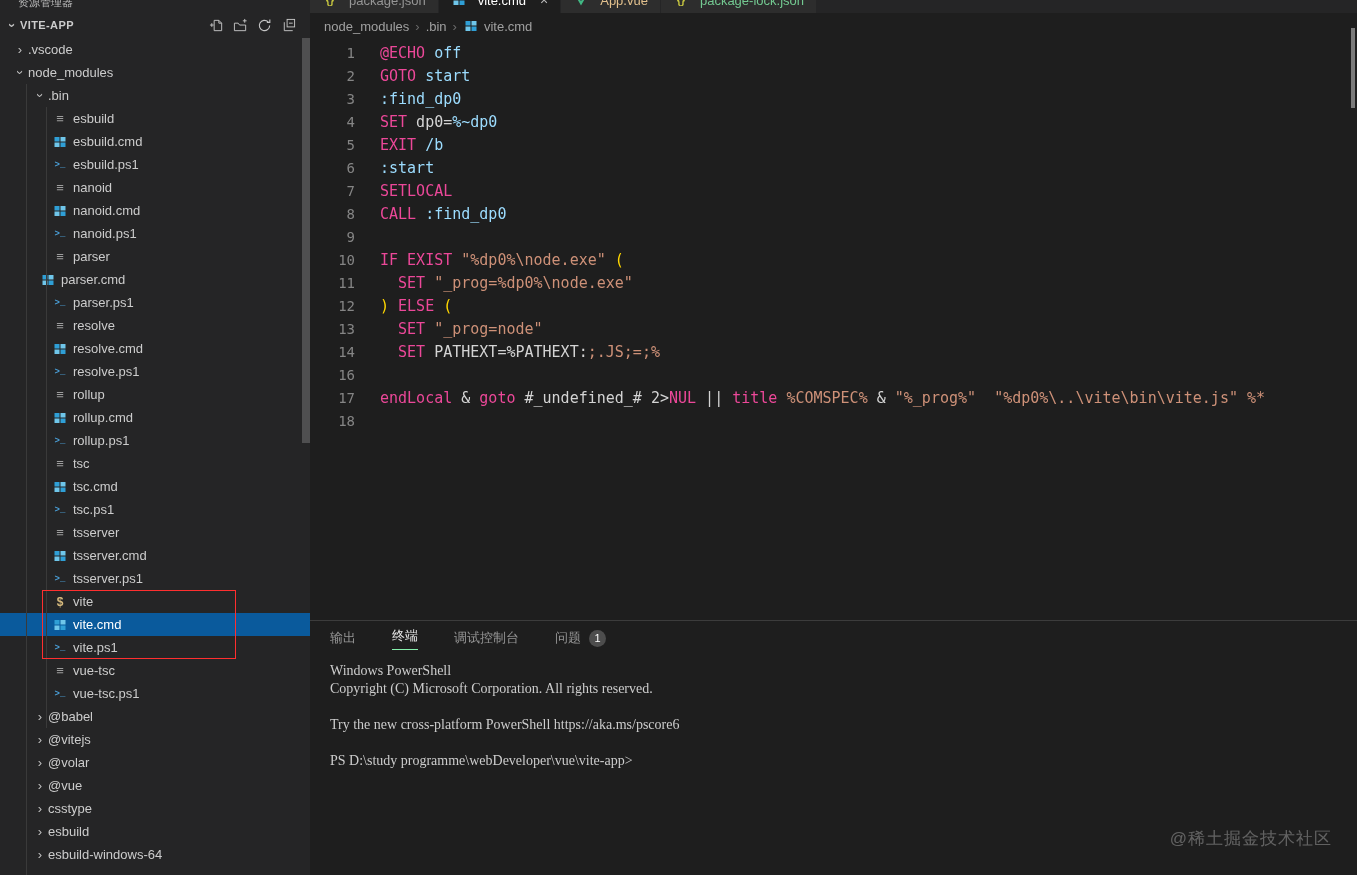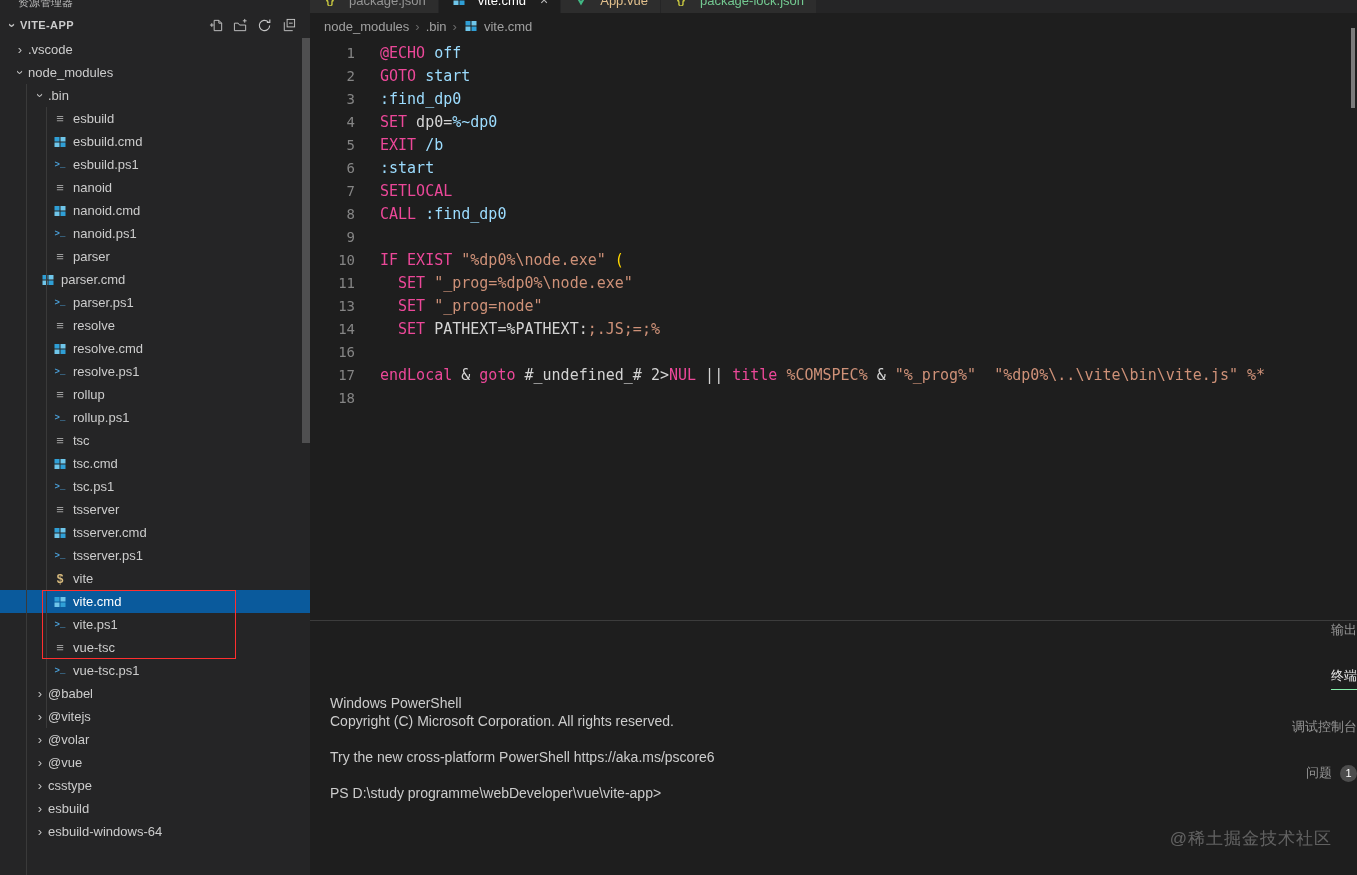--- a/index.html
+++ b/index.html
@@ -53,26 +53,26 @@
   .lc { white-space:pre; }
   .tk-k { color:#ec4899; }
   .tk-p { color:#9cdcfe; }
   .tk-s { color:#ce9178; }
   .tk-d { color:#d4d4d4; }
   .tk-b { color:#ffd700; }
   .editor-scrollbar { position:absolute; right:2px; top:28px; width:4px; height:80px; background:rgba(200,200,200,0.55); z-index:4; }
 
   
   .panel { height:255px; flex:none; border-top:1px solid #3c3c3c; position:relative; padding-left:6px; background:#1e1e1e; }
-  .panel-tabs { height:34px; display:flex; align-items:flex-end; gap:28px; font-size:13px; color:#969696; padding-left:14px;flex-direction:column; }
+  .panel-tabs { height:34px; display:flex; align-items:center; gap:36px; font-size:13px; color:#969696; padding-left:14px; }
   .panel-tab { display:flex; align-items:center; gap:8px; cursor:pointer; }
   .panel-tab.active { color:#e7e7e7; }
   .panel-tab.active .pt-label { border-bottom:1px solid #86efac; padding-bottom:4px; }
   .pt-badge { background:#4d4d4d; color:#ffffff; font-size:11px; min-width:17px; height:17px; border-radius:9px; display:inline-flex; align-items:center; justify-content:center; padding:0 4px; }
-  .terminal { font-family:Liberation Sans, sans-serif; font-size:14px; line-height:18px; color:#cccccc; padding:7px 0 0 14px;margin-top:32px; }
+  .terminal { font-family:Liberation Serif, serif; font-size:14px; line-height:18px; color:#cccccc; padding:7px 0 0 14px; }
   .terminal div { white-space:pre; min-height:18px; }
   .watermark { position:absolute; right:25px; bottom:25px; font-size:17px; color:rgba(255,255,255,0.30); letter-spacing:1px; }
 </style>
 </head>
 <body>
 
 <div class="app">
 
   <aside class="sidebar">
     <div class="sb-clip">
@@ -218,20 +218,31 @@
           <span>resolve.ps1</span>
         </div>
         <div class="tree-row" style="padding-left: 52px;">
           <span class="ficon">
             <span class="ic-gen">≡</span>
           </span>
           <span>rollup</span>
         </div>
         <div class="tree-row" style="padding-left: 52px;">
           <span class="ficon">
+            <svg width="12" height="12" viewBox="0 0 12 12">
+              <rect x="0.5" y="1" width="5" height="4.5" fill="#2f9fd6"></rect>
+              <rect x="6.5" y="1" width="5" height="4.5" fill="#6fc6ea"></rect>
+              <rect x="0.5" y="6.5" width="5" height="4.5" fill="#6fc6ea"></rect>
+              <rect x="6.5" y="6.5" width="5" height="4.5" fill="#2f9fd6"></rect>
+            </svg>
+          </span>
+          <span>rollup.cmd</span>
+        </div>
+        <div class="tree-row" style="padding-left: 52px;">
+          <span class="ficon">
             <span class="ic-ps">&gt;_</span>
           </span>
           <span>rollup.ps1</span>
         </div>
         <div class="tree-row" style="padding-left: 52px;">
           <span class="ficon">
             <span class="ic-gen">≡</span>
           </span>
           <span>tsc</span>
         </div>
@@ -435,20 +446,24 @@
         </div>
         <div class="code-line">
           <span class="ln">10</span>
           <span class="lc"><span class="tk-k">IF</span><span class="tk-d"> </span><span class="tk-k">EXIST</span><span class="tk-d"> </span><span class="tk-s">"%dp0%\node.exe"</span><span class="tk-d"> </span><span class="tk-b">(</span></span>
         </div>
         <div class="code-line">
           <span class="ln">11</span>
           <span class="lc"><span class="tk-d">  </span><span class="tk-k">SET</span><span class="tk-d"> </span><span class="tk-s">"_prog=%dp0%\node.exe"</span></span>
         </div>
         <div class="code-line">
+          <span class="ln">12</span>
+          <span class="lc"><span class="tk-b">)</span><span class="tk-d"> </span><span class="tk-k">ELSE</span><span class="tk-d"> </span><span class="tk-b">(</span></span>
+        </div>
+        <div class="code-line">
           <span class="ln">13</span>
           <span class="lc"><span class="tk-d">  </span><span class="tk-k">SET</span><span class="tk-d"> </span><span class="tk-s">"_prog=node"</span></span>
         </div>
         <div class="code-line">
           <span class="ln">14</span>
           <span class="lc"><span class="tk-d">  </span><span class="tk-k">SET</span><span class="tk-d"> PATHEXT=%PATHEXT:</span><span class="tk-s">;.JS;=;%</span></span>
         </div>
         <div class="code-line">
           <span class="ln">16</span>
           <span class="lc">&nbsp;</span>

